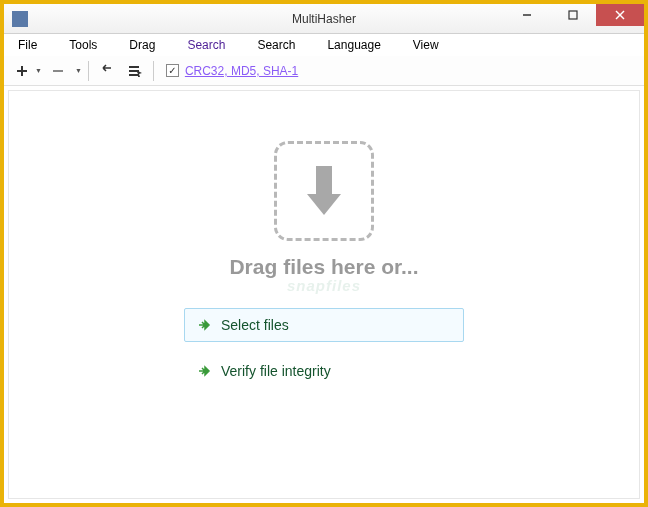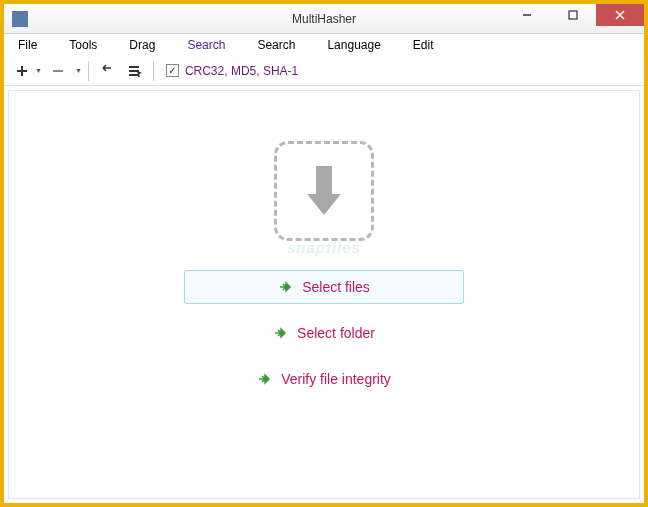--- a/index.html
+++ b/index.html
@@ -16,28 +16,28 @@
 .menubar { height: 22px; display: flex; align-items: center; padding: 0 6px; gap: 16px; background: #fff; }
 .menu-item { padding: 2px 8px; font-size: 12px; color: #000; cursor: default; }
 .menu-item.disabled { color: #4c1d95; }
 .toolbar { height: 30px; display: flex; align-items: center; padding: 0 6px; gap: 4px; border-bottom: 1px solid #e0e0e0; background: #fdfdfd; }
 .tool-btn { width: 24px; height: 24px; display: flex; align-items: center; justify-content: center; cursor: default; }
 .tool-sep { width: 1px; height: 20px; background: #ccc; margin: 0 2px; }
 .tool-dropdown { display: flex; align-items: center; }
 .dd-arrow { font-size: 7px; color: #555; margin-left: 1px; }
 .checkbox-wrap { display: flex; align-items: center; gap: 6px; margin-left: 6px; }
 .checkbox-box { width: 13px; height: 13px; border: 1px solid #888; background: #fff; display: flex; align-items: center; justify-content: center; font-size: 10px; color: #333; }
-.checkbox-label { font-size: 12px; color: #701a75; }
+.checkbox-label { font-size: 12px; color: #8b5cf6; text-decoration: underline; }
 .content { flex: 1; background: #fff; position: relative; display: flex; flex-direction: column; align-items: center; padding-top: 50px; margin: 4px; border: 1px solid #e6e6e6; }
 .dropzone-box { width: 100px; height: 100px; border: 3px dashed #b8b8b8; border-radius: 14px; display: flex; align-items: center; justify-content: center; }
 .big-arrow svg { display: block; }
 .drag-text { margin-top: 14px; font-size: 21px; font-weight: bold; color: #999; }
 .watermark { font-size: 15px; font-style: italic; font-weight: bold; color: rgba(120,180,150,0.18); margin-top: -2px; letter-spacing: 1px; }
 .actions { margin-top: 14px; width: 280px; display: flex; flex-direction: column; gap: 12px; }
-.action-btn { display: flex; align-items: center; gap: 10px; padding: 8px 12px; font-size: 14px; color: #be185d; cursor: default; border: 1px solid transparent; border-radius: 2px; justify-content: center; }
+.action-btn { display: flex; align-items: center; gap: 10px; padding: 8px 12px; font-size: 14px; color: #14532d; cursor: default; border: 1px solid transparent; border-radius: 2px; }
 .action-btn.selected { border: 1px solid #a8d8f0; background: #f4fbff; }
 .green-arrow svg { display: block; }
 </style>
 </head>
 <body>
 
 <div class="window">
 
   <div class="titlebar">
     <span class="titlebar-icon"></span>
@@ -62,21 +62,21 @@
     </div>
   </div>
 
   <div class="menubar">
     <span class="menu-item">File</span>
     <span class="menu-item">Tools</span>
     <span class="menu-item">Drag</span>
     <span class="menu-item disabled">Search</span>
     <span class="menu-item">Search</span>
     <span class="menu-item">Language</span>
-    <span class="menu-item">Edit</span>
+    <span class="menu-item">View</span>
   </div>
 
   <div class="toolbar">
     <div class="tool-dropdown">
       <div class="tool-btn">
         <svg width="14" height="14">
             <line x1="7" y1="2" x2="7" y2="12" stroke="#333" stroke-width="2"></line>
             <line x1="2" y1="7" x2="12" y2="7" stroke="#333" stroke-width="2"></line>
           </svg>
       </div>
@@ -113,43 +113,36 @@
 
   <div class="content">
     <div class="dropzone-box">
       <span class="big-arrow">
         <svg width="50" height="60">
             <rect x="17" y="5" width="16" height="28" fill="#a8a8a8"></rect>
             <path d="M8 33 L42 33 L25 54 Z" fill="#a8a8a8"></path>
           </svg>
       </span>
     </div>
+    <div class="drag-text">Drag files here or...</div>
     <div class="watermark">snapfiles</div>
 
     <div class="actions">
       <div class="action-btn selected">
         <span class="green-arrow">
           <svg width="14" height="14">
               <path d="M2 7 L8 7 M8 7 L5 4 M8 7 L5 10 M8 3 L12 7 L8 11 Z" fill="#3a9a3a" stroke="#3a9a3a" stroke-width="1.5"></path>
             </svg>
         </span>
         <span>Select files</span>
       </div>
       <div class="action-btn">
         <span class="green-arrow">
           <svg width="14" height="14">
               <path d="M2 7 L8 7 M8 7 L5 4 M8 7 L5 10 M8 3 L12 7 L8 11 Z" fill="#3a9a3a" stroke="#3a9a3a" stroke-width="1.5"></path>
             </svg>
         </span>
-        <span>Select folder</span>
-      </div>
-      <div class="action-btn">
-        <span class="green-arrow">
-          <svg width="14" height="14">
-              <path d="M2 7 L8 7 M8 7 L5 4 M8 7 L5 10 M8 3 L12 7 L8 11 Z" fill="#3a9a3a" stroke="#3a9a3a" stroke-width="1.5"></path>
-            </svg>
-        </span>
         <span>Verify file integrity</span>
       </div>
     </div>
   </div>
 
 </div>
 
 </body></html>

